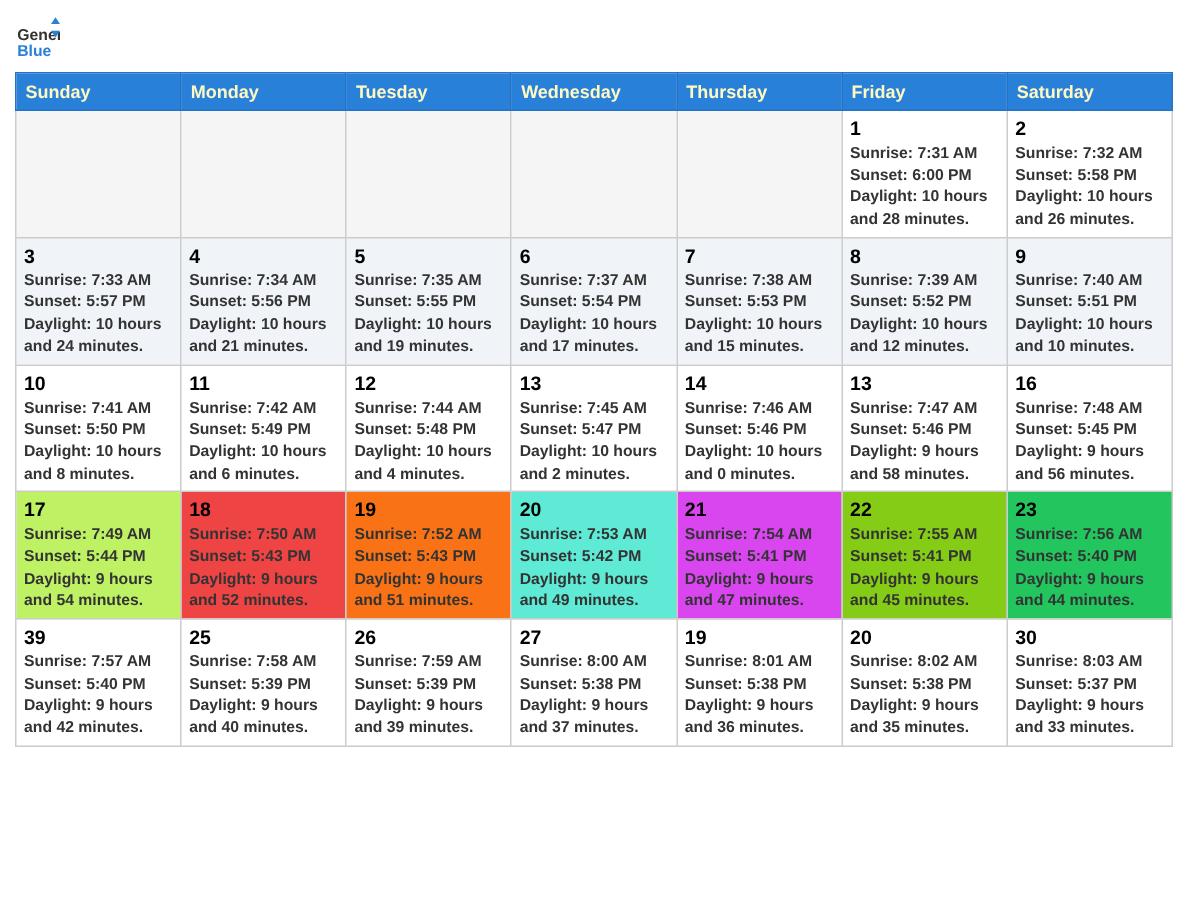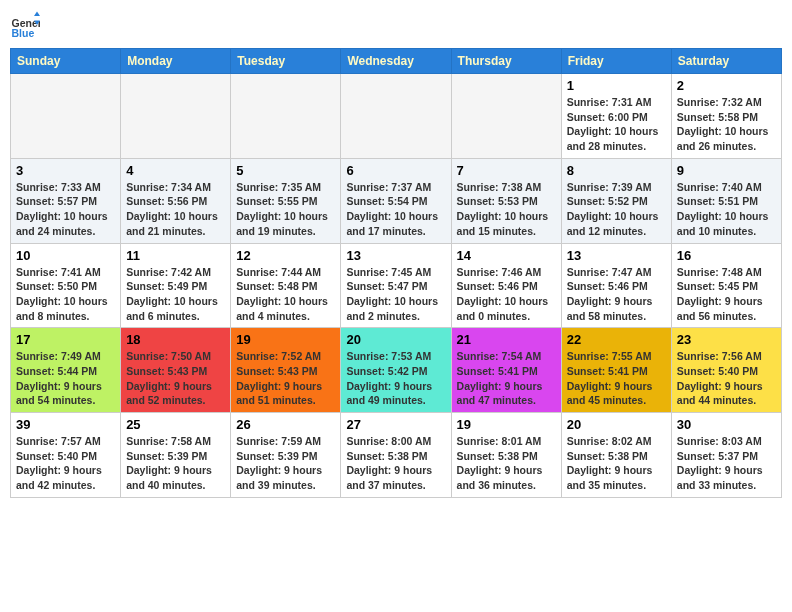--- a/index.html
+++ b/index.html
@@ -202,25 +202,25 @@
           <div class="day-info">Sunrise: 7:52 AM<br>Sunset: 5:43 PM<br>Daylight: 9 hours and 51 minutes.</div>
         </td>
         <td style="background: #5eead4; margin-top: 16px;">
           <span class="day-num">20</span>
           <div class="day-info">Sunrise: 7:53 AM<br>Sunset: 5:42 PM<br>Daylight: 9 hours and 49 minutes.</div>
         </td>
         <td style="background: #d946ef;">
           <span class="day-num">21</span>
           <div class="day-info">Sunrise: 7:54 AM<br>Sunset: 5:41 PM<br>Daylight: 9 hours and 47 minutes.</div>
         </td>
-        <td style="background: #eab308;">
+        <td style="background: #84cc16;">
           <span class="day-num">22</span>
           <div class="day-info">Sunrise: 7:55 AM<br>Sunset: 5:41 PM<br>Daylight: 9 hours and 45 minutes.</div>
         </td>
-        <td style="background: #fde047;">
+        <td style="background: #22c55e;">
           <span class="day-num">23</span>
           <div class="day-info">Sunrise: 7:56 AM<br>Sunset: 5:40 PM<br>Daylight: 9 hours and 44 minutes.</div>
         </td>
       </tr>
       <tr>
         <td>
           <span class="day-num">39</span>
           <div class="day-info">Sunrise: 7:57 AM<br>Sunset: 5:40 PM<br>Daylight: 9 hours and 42 minutes.</div>
         </td>
         <td>

